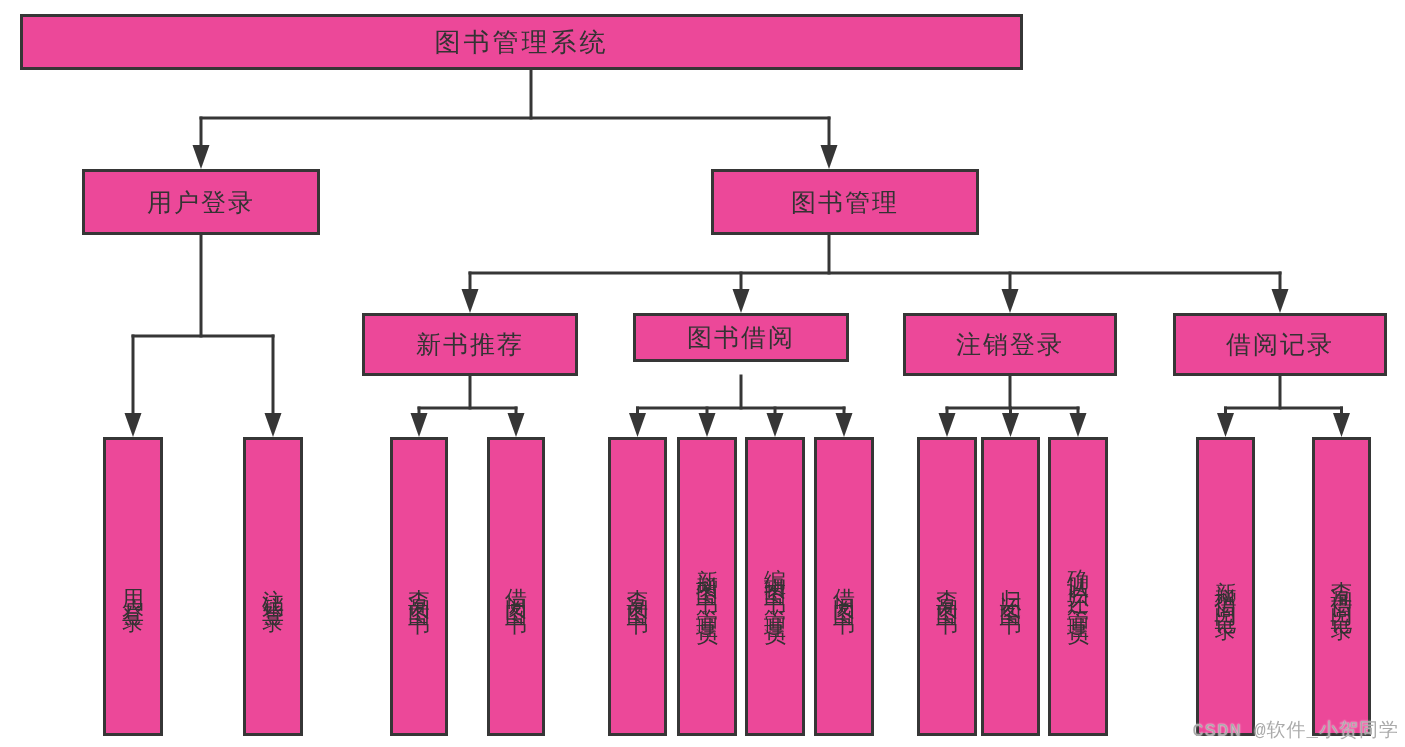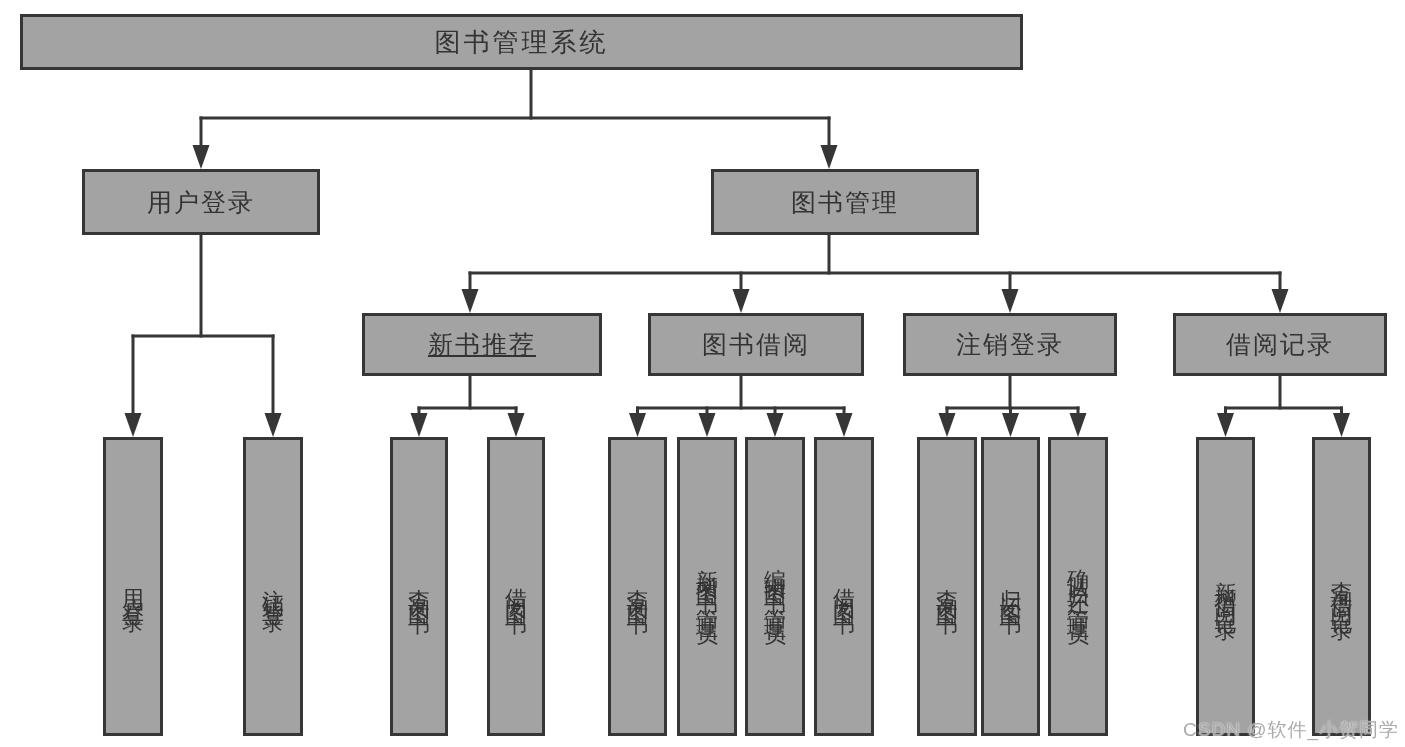--- a/index.html
+++ b/index.html
@@ -26,21 +26,21 @@
     stroke: var(--line, #363636);
     stroke-width: 3;
     stroke-linecap: square;
   }
   #connectors polygon {
     fill: var(--line, #363636);
   }
   .node {
     position: absolute;
     box-sizing: border-box;
-    background: #a3a3a3;
+    background: #ec4899;
     border: 3px solid var(--line, #363636);
     display: flex;
     align-items: center;
     justify-content: center;
     color: var(--text, #333333);
     text-align: center;
   }
   .node.h span {
     font-size: 25px;
     letter-spacing: 2px;
@@ -60,20 +60,21 @@
   .watermark {
     position: absolute;
     right: 6px;
     bottom: 4px;
     font-size: 19px;
     letter-spacing: 1px;
     color: var(--wm, #ababab);
     text-shadow: 0 0 2px #ffffff;
     z-index: 5;
     white-space: nowrap;
+    font-family: Liberation Mono, monospace;
   }
 </style>
 </head>
 <body>
 
 <div class="stage" id="stage">
   <svg id="connectors" xmlns="http://www.w3.org/2000/svg">
       <g>
         <line x1="531" y1="70" x2="531" y2="118"></line>
         <line x1="201" y1="118" x2="829" y2="118"></line>
@@ -144,24 +145,24 @@
   <div class="watermark">CSDN @软件_小贺同学</div>
 <div class="node h root" style="left: 20px; top: 14px; width: 1003px; height: 56px;">
       <span>图书管理系统</span>
     </div>
     <div class="node h" style="left: 82px; top: 169px; width: 238px; height: 66px;">
       <span>用户登录</span>
     </div>
     <div class="node h" style="left: 711px; top: 169px; width: 268px; height: 66px;">
       <span>图书管理</span>
     </div>
-    <div class="node h" style="left: 362px; top: 313px; width: 240px; height: 63px; text-decoration: underline;">
+    <div class="node h" style="left: 362px; top: 313px; width: 216px; height: 63px;">
       <span>新书推荐</span>
     </div>
-    <div class="node h" style="left: 648px; top: 313px; width: 216px; height: 63px;">
+    <div class="node h" style="left: 633px; top: 313px; width: 216px; height: 49px;">
       <span>图书借阅</span>
     </div>
     <div class="node h" style="left: 903px; top: 313px; width: 214px; height: 63px;">
       <span>注销登录</span>
     </div>
     <div class="node h" style="left: 1173px; top: 313px; width: 214px; height: 63px;">
       <span>借阅记录</span>
     </div>
     <div class="node v" style="left: 103px; top: 437px; width: 60px; height: 299px;">
       <span>用户登录</span>

